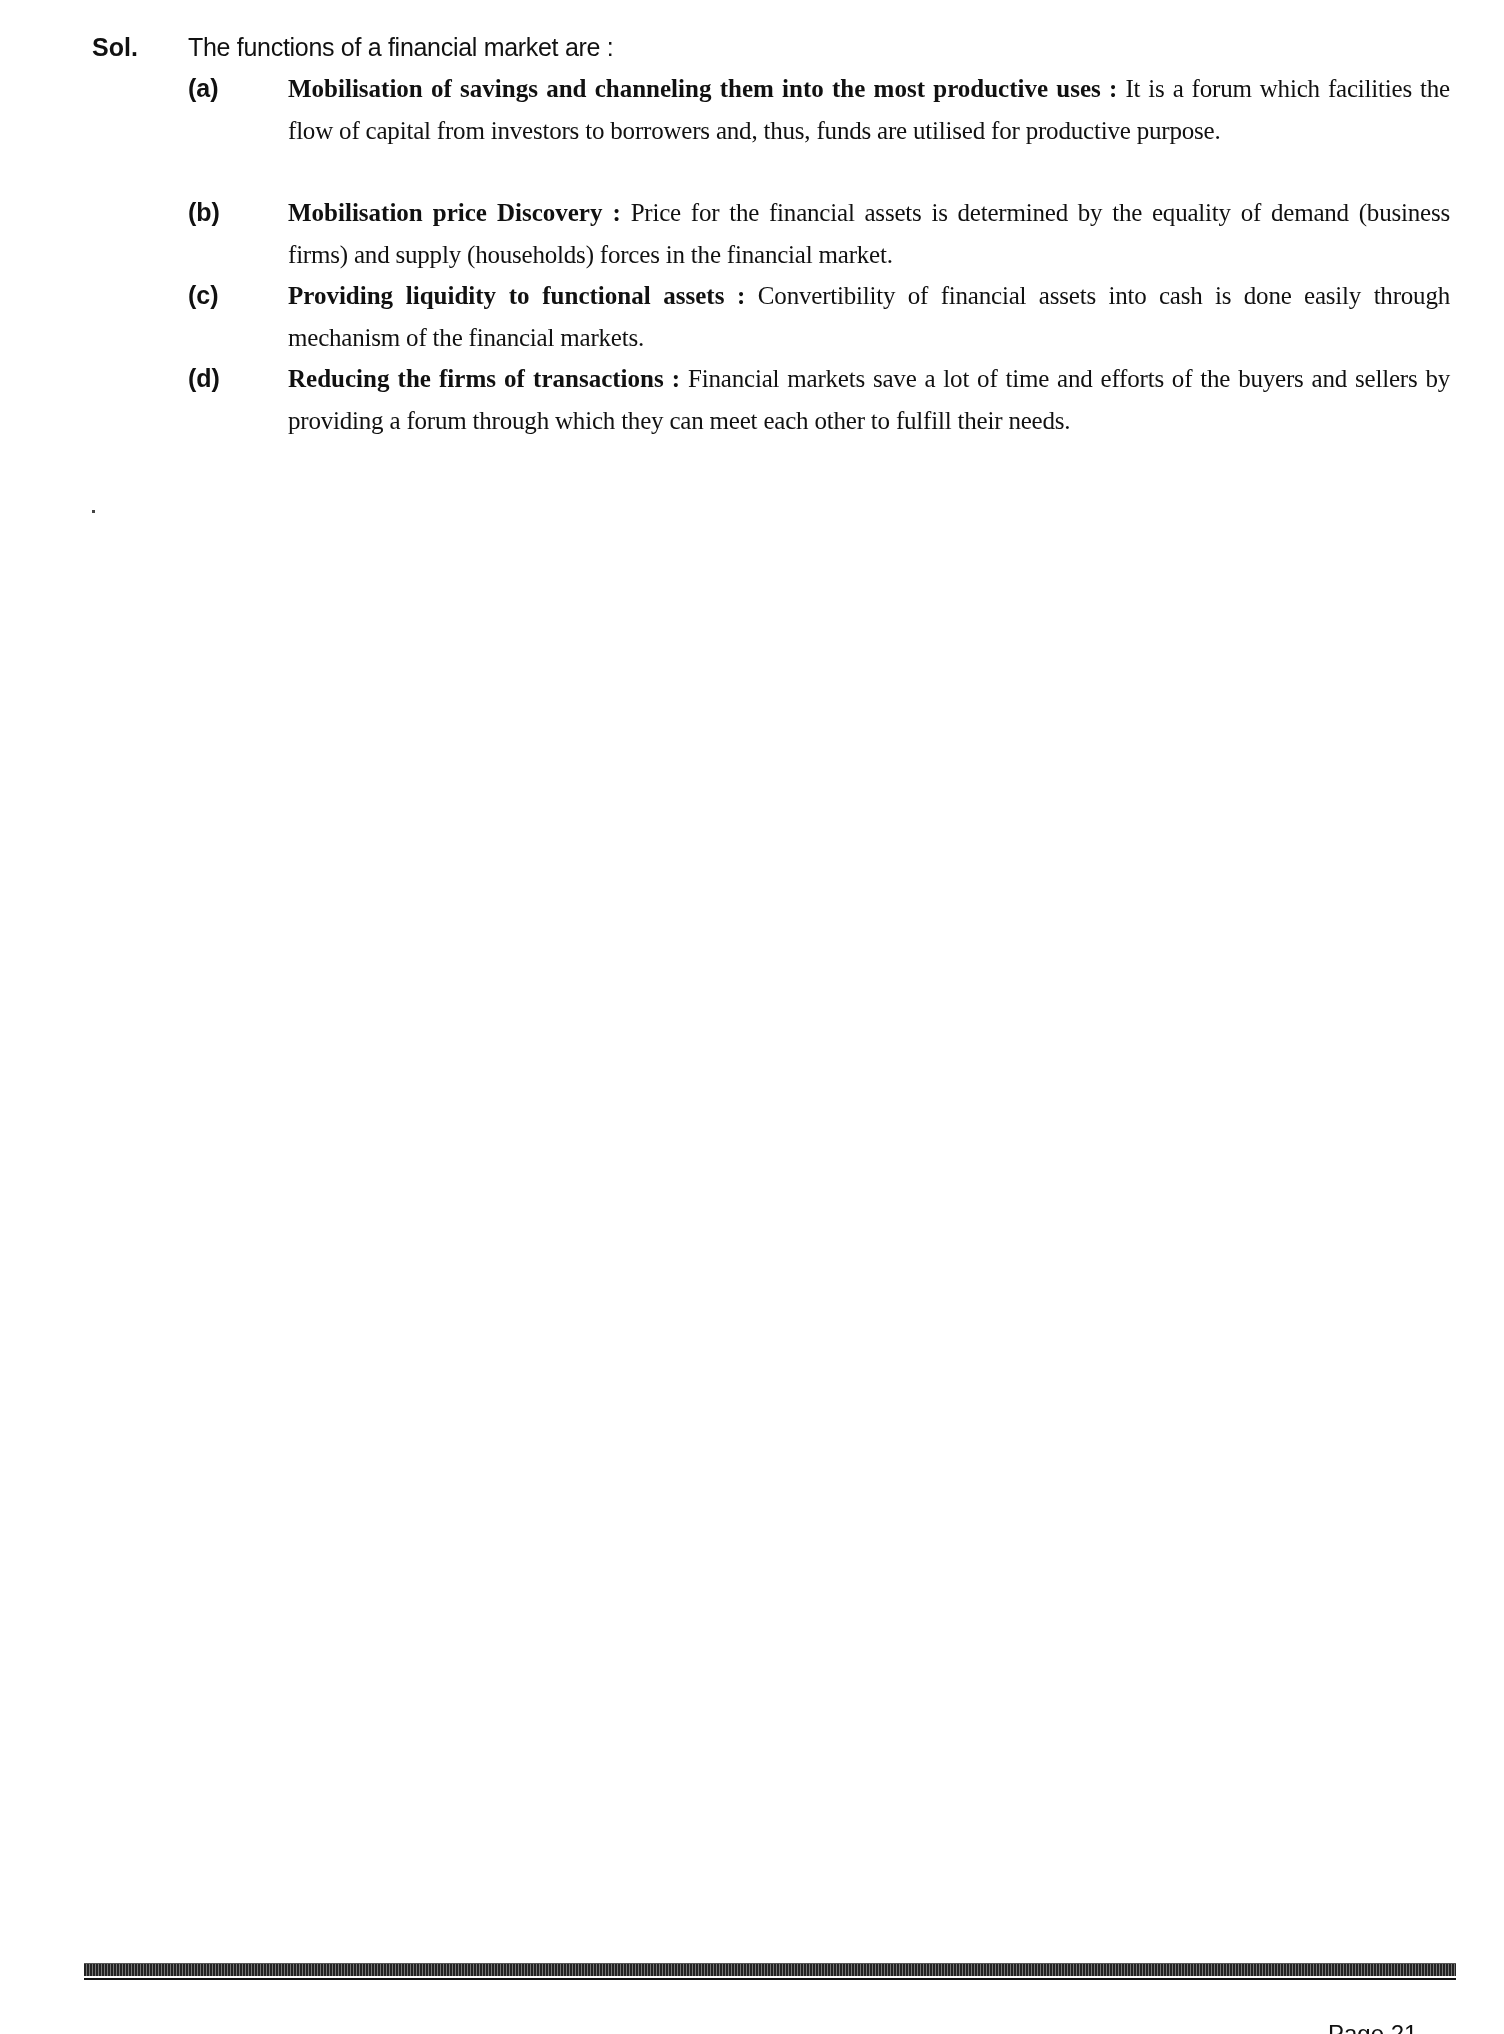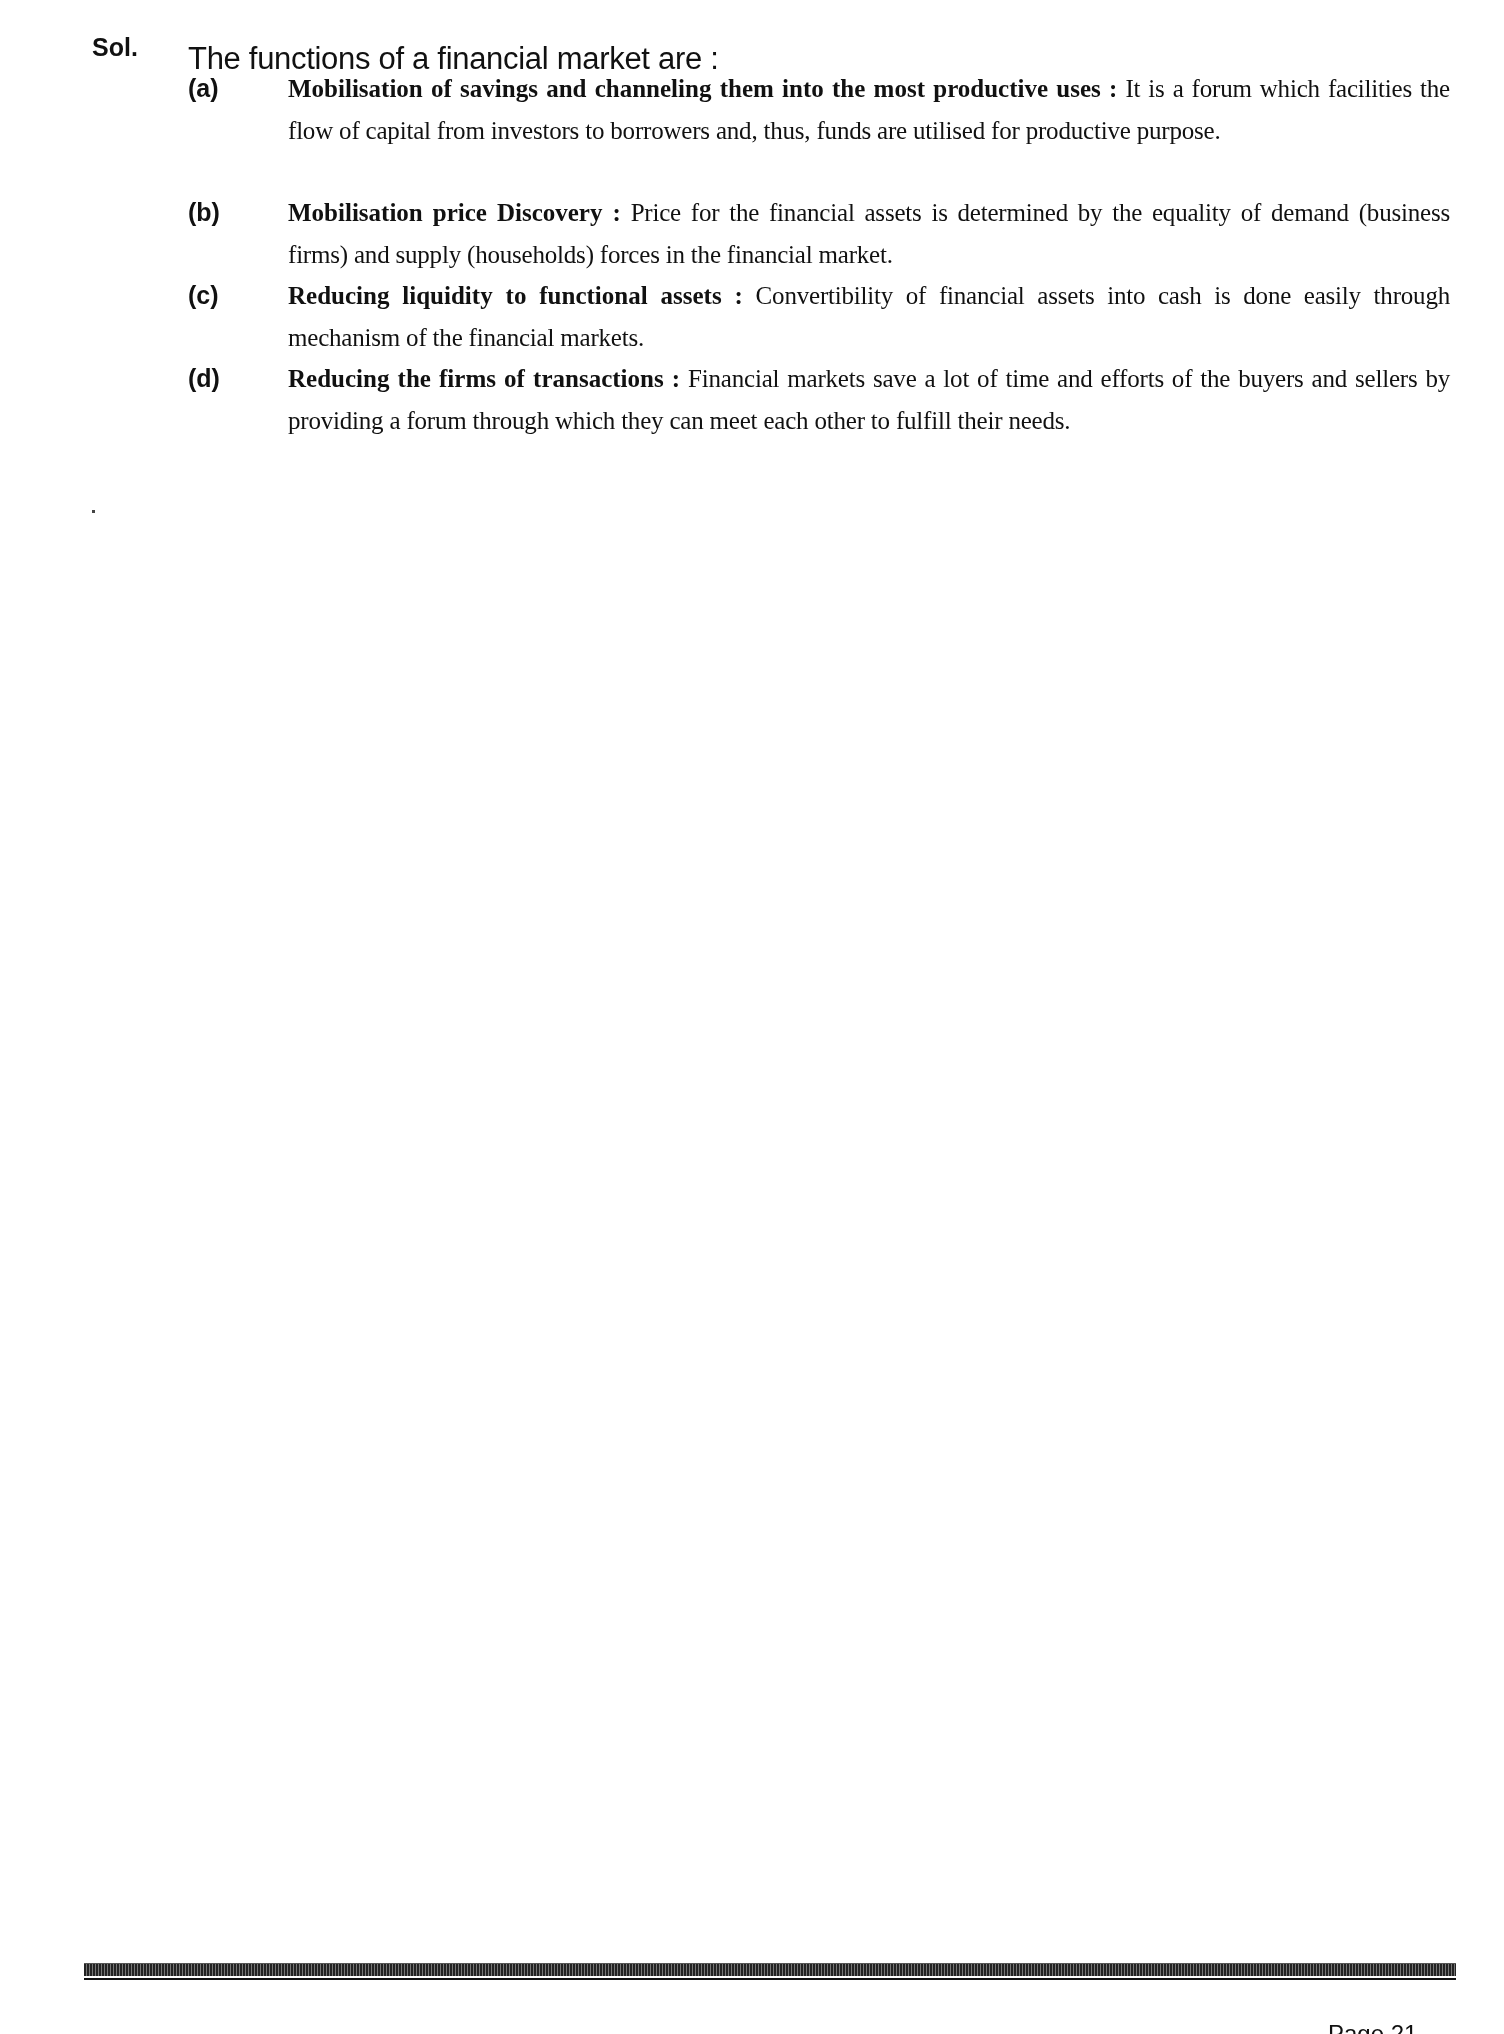--- a/index.html
+++ b/index.html
@@ -6,21 +6,21 @@
   body {
     width: 1504px; height: 2034px; position: relative; overflow: hidden;
     font-family: "Liberation Sans", sans-serif; color: #111111;
   }
   .sol-label {
     position: absolute; left: 92px; top: 30px;
     font-weight: bold; font-size: 25px; line-height: 34px;
   }
   .intro {
     position: absolute; left: 188px; top: 30px;
-    font-size: 31px; line-height: 34px; letter-spacing: -0.3px; margin-top: 12px;
+    font-size: 25px; line-height: 34px; letter-spacing: -0.3px;
   }
   .item { position: absolute; left: 188px; width: 1262px; }
   .item-label {
     position: absolute; left: 0; top: 0;
     font-weight: bold; font-size: 25px; line-height: 41.5px;
   }
   .item-body {
     position: absolute; left: 100px; top: 0; width: 1162px;
     font-size: 25px; line-height: 41.5px; text-align: justify;
     letter-spacing: -0.2px;
@@ -58,21 +58,21 @@
   <div class="item-body"><span class="bold">Mobilisation of savings and channeling them into the most productive uses :</span><span> It is a forum which facilities the flow of capital from investors to borrowers and, thus, funds are utilised for productive purpose.</span></div>
 </div>
 
 <div class="item" style="top:192px;">
   <div class="item-label">(b)</div>
   <div class="item-body"><span class="bold">Mobilisation price Discovery :</span><span> Price for the financial assets is determined by the equality of demand (business firms) and supply (households) forces in the financial market.</span></div>
 </div>
 
 <div class="item" style="top:275px;">
   <div class="item-label">(c)</div>
-  <div class="item-body"><span class="bold">Reducing liquidity to functional assets :</span><span> Convertibility of financial assets into  cash is done easily through mechanism of the financial markets.</span></div>
+  <div class="item-body"><span class="bold">Providing liquidity to functional assets :</span><span> Convertibility of financial assets into  cash is done easily through mechanism of the financial markets.</span></div>
 </div>
 
 <div class="item" style="top:358px;">
   <div class="item-label">(d)</div>
   <div class="item-body"><span class="bold">Reducing the firms of transactions :</span><span> Financial markets save a lot of time and efforts of the buyers and sellers by providing a forum through which they can meet each other to fulfill their needs.</span></div>
 </div>
 
 <div class="dot"></div>
 
 <div class="footer-rule"></div>

